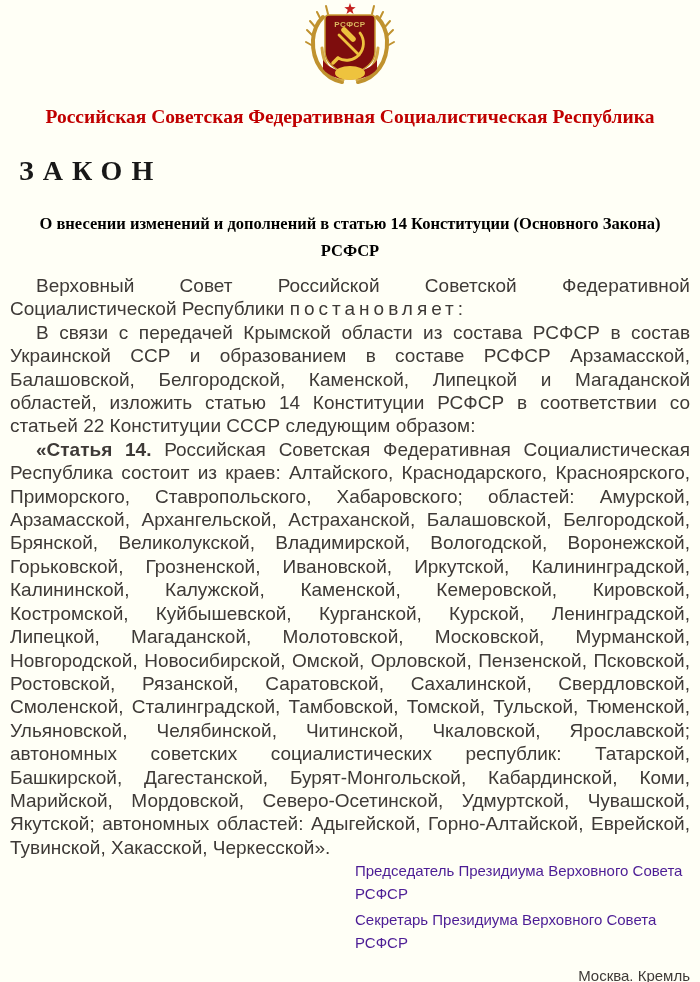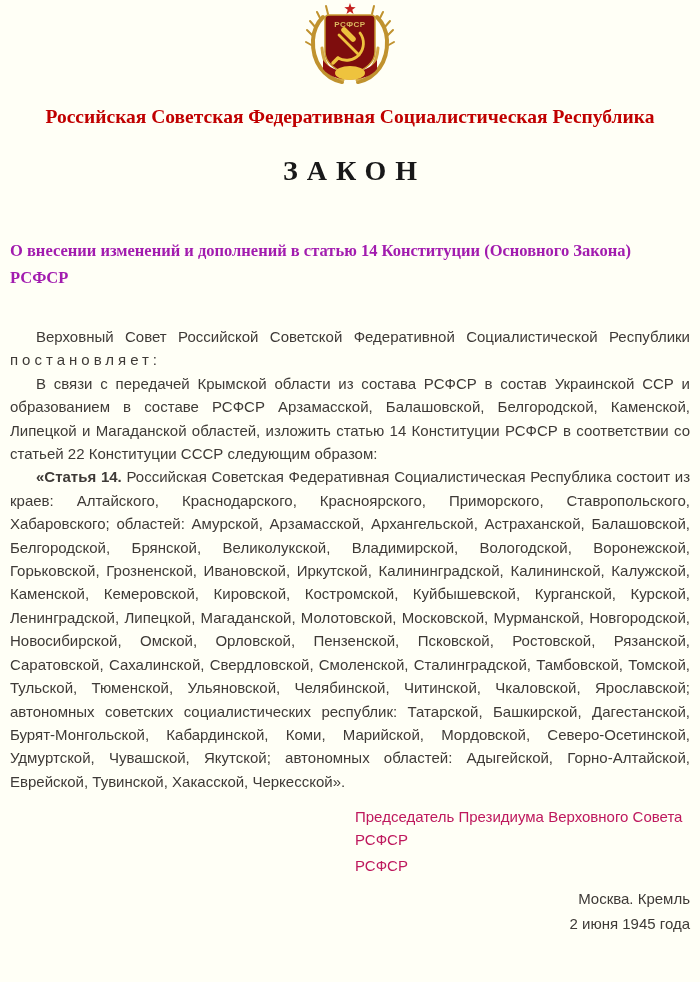--- a/index.html
+++ b/index.html
@@ -19,52 +19,52 @@
     margin-top:17px;
     text-align:center;
     font-family:"Liberation Serif",serif;
     font-weight:bold;
     font-size:19.5px;
     line-height:24px;
     color:#c00000;
   }
   .law-word{
     margin-top:26px;
-    text-align:center;
+    text-align:left;
     font-family:"Liberation Serif",serif;
     font-weight:bold;
     font-size:28px;
     line-height:32px;
     letter-spacing:9px;
     padding-left:9px;
     color:#181818;
   }
   .subject{
-    margin-top:50px;
-    text-align:left;
+    margin-top:23px;
+    text-align:center;
     font-family:"Liberation Serif",serif;
     font-weight:bold;
     font-size:16.5px;
     line-height:27px;
-    color:#a21caf;
+    color:#000000;
   }
   .bodytext{
-    margin-top:34px;
-    font-size:15px;
+    margin-top:10px;
+    font-size:19px;
     line-height:23.4px;
     text-align:justify;
     color:#3e3a37;
   }
   .bodytext p{margin:0;text-indent:26px;}
   .spaced{letter-spacing:4px;}
   .sig-block{
-    margin:12px 0 0 345px;
+    margin:0 0 0 345px;
     font-size:15px;
     line-height:23px;
-    color:#be185d;
+    color:#4c1d95;
   }
   .sig-item{margin-bottom:3px;}
   .place-date{
     margin-top:10px;
     text-align:right;
     font-size:15px;
     line-height:24.5px;
     color:#3e3a37;
   }
 </style>
@@ -122,20 +122,21 @@
     <p>В связи с передачей Крымской области из состава РСФСР в состав Украинской ССР и образованием в составе РСФСР Арзамасской, Балашовской, Белгородской, Каменской, Липецкой и Магаданской областей, изложить статью 14 Конституции РСФСР в соответствии со статьей 22 Конституции СССР следующим образом:</p>
     <p><b>«Статья 14.</b><span> Российская Советская Федеративная Социалистическая Республика состоит из краев: Алтайского, Краснодарского, Красноярского, Приморского, Ставропольского, Хабаровского; областей: Амурской, Арзамасской, Архангельской, Астраханской, Балашовской, Белгородской, Брянской, Великолукской, Владимирской, Вологодской, Воронежской, Горьковской, Грозненской, Ивановской, Иркутской, Калининградской, Калининской, Калужской, Каменской, Кемеровской, Кировской, Костромской, Куйбышевской, Курганской, Курской, Ленинградской, Липецкой, Магаданской, Молотовской, Московской, Мурманской, Новгородской, Новосибирской, Омской, Орловской, Пензенской, Псковской, Ростовской, Рязанской, Саратовской, Сахалинской, Свердловской, Смоленской, Сталинградской, Тамбовской, Томской, Тульской, Тюменской, Ульяновской, Челябинской, Читинской, Чкаловской, Ярославской; автономных советских социалистических республик: Татарской, Башкирской, Дагестанской, Бурят-Монгольской, Кабардинской, Коми, Марийской, Мордовской, Северо-Осетинской, Удмуртской, Чувашской, Якутской; автономных областей: Адыгейской, Горно-Алтайской, Еврейской, Тувинской, Хакасской, Черкесской».</span></p>
   </div>
 
   <div class="sig-block">
     <div class="sig-item">
       <div>Председатель Президиума Верховного Совета</div>
       <div>РСФСР</div>
     </div>
     <div class="sig-item">
+      <div>Секретарь Президиума Верховного Совета</div>
       <div>РСФСР</div>
     </div>
   </div>
 
   <div class="place-date">
     <div>Москва. Кремль</div>
     <div>2 июня 1945 года</div>
   </div>
 
 </div>

